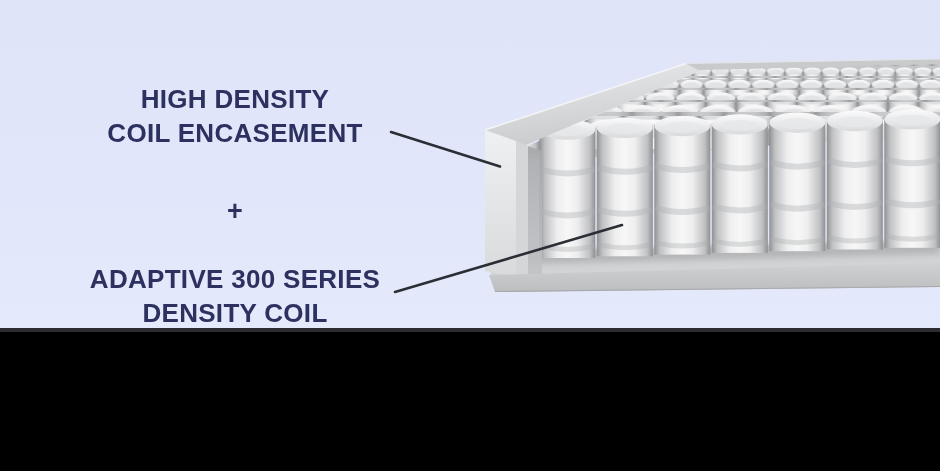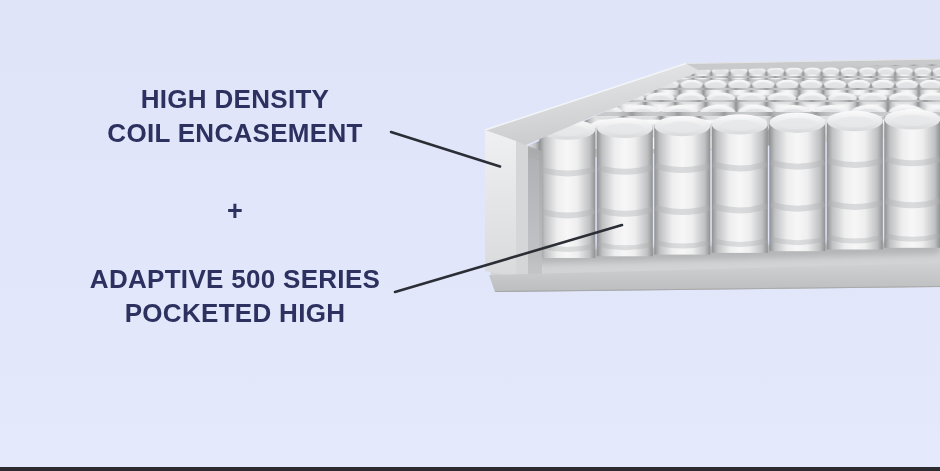--- a/index.html
+++ b/index.html
@@ -1,17 +1,17 @@
 <!DOCTYPE html>
 <html><head>
 <meta charset="utf-8">
 <style>
   html,body{margin:0;padding:0;background:#000;}
   .stage{
-    position:relative;width:940px;height:471px;overflow:hidden;
+    position:relative;width:940px;height:332px;overflow:hidden;
     background:linear-gradient(180deg,#dfe4f8 0%,#e1e6fa 55%,#e4e9fb 100%);
     font-family:"Liberation Sans",sans-serif;
   }
   .stage svg{position:absolute;left:0;top:0;}
   .label{
     position:absolute;left:40px;width:390px;text-align:center;
     color:#2d3160;font-weight:700;font-size:26px;line-height:34px;letter-spacing:.3px;
   }
   .label-encasement{top:82px;}
   .label-plus{top:194px;font-size:27px;line-height:34px;}
@@ -143,18 +143,18 @@
   </svg>
 
   <div class="label label-encasement">
     <div>HIGH DENSITY</div>
     <div>COIL ENCASEMENT</div>
   </div>
 
   <div class="label label-plus">+</div>
 
   <div class="label label-coil">
-    <div>ADAPTIVE 500 SERIES</div>
-    <div>POCKETED HIGH</div>
+    <div>ADAPTIVE 300 SERIES</div>
+    <div>DENSITY COIL</div>
   </div>
 
   <div class="letterbox-bottom"></div>
 </div>
 
 </body></html>

